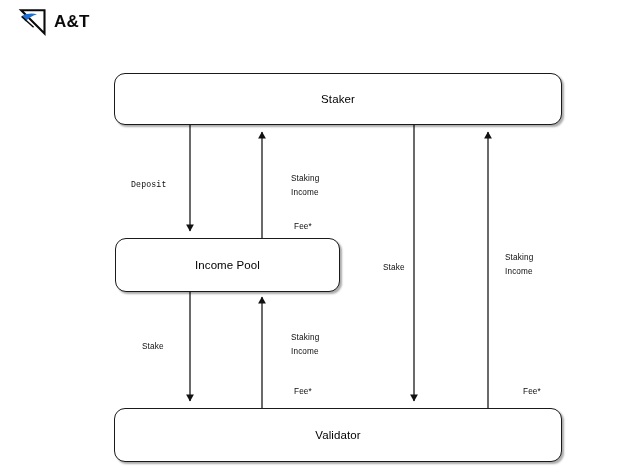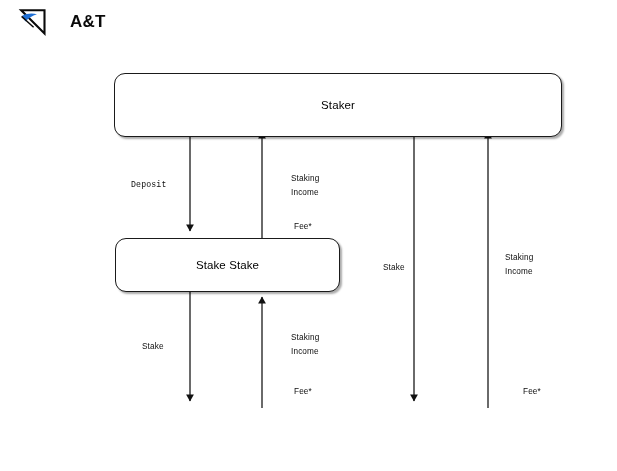--- a/index.html
+++ b/index.html
@@ -19,21 +19,21 @@
     overflow: hidden;
   }
 
   
   #brand {
     position: absolute;
     left: 18px;
     top: 7px;
     display: flex;
     align-items: center;
-    gap: 22px;
+    gap: 6px;
   }
   #brand-mark {
     width: 30px;
     height: 30px;
     display: block;
   }
   #brand-text {
     display: flex;
     flex-direction: column;
     line-height: 0.94;
@@ -67,21 +67,21 @@
     display: flex;
     align-items: center;
     justify-content: center;
   }
   .node-label {
     font-family: "Liberation Sans", sans-serif;
     font-size: 11.5px;
     color: #000000;
     letter-spacing: 0.1px;
   }
-  #node-staker    { left: 114px; top: 73px;  width: 448px; height: 64px; justify-content: center; }
+  #node-staker    { left: 114px; top: 73px;  width: 448px; height: 52px; justify-content: center; }
   #node-stakepool { left: 115px; top: 238px; width: 225px; height: 54px; }
   #node-validator { left: 114px; top: 408px; width: 448px; height: 54px; }
 
   
   .edge-label {
     position: absolute;
     font-family: "Liberation Sans", sans-serif;
     font-size: 8.2px;
     color: #0d0d0d;
     line-height: 1.65;
@@ -129,23 +129,26 @@
 
       <line x1="488" y1="408" x2="488" y2="132" marker-end="url(#arrow-up)"></line>
     </g>
   </svg>
 
   <div class="node" id="node-staker">
     <span class="node-label">Staker</span>
   </div>
 
   <div class="node" id="node-stakepool">
-    <span class="node-label">Stake Stake</span>
+    <span class="node-label">Income Pool</span>
   </div>
 
+  <div class="node" id="node-validator">
+    <span class="node-label">Validator</span>
+  </div>
 
   <div class="edge-label" style="left:131px; top:178px;font-family:Liberation Mono, monospace;">Deposit</div>
 
   <div class="edge-label" style="left:291px; top:172px;">Staking
 Income</div>
 
   <div class="edge-label" style="left:294px; top:220px;">Fee*</div>
 
   <div class="edge-label" style="left:142px; top:340px;">Stake</div>
 

